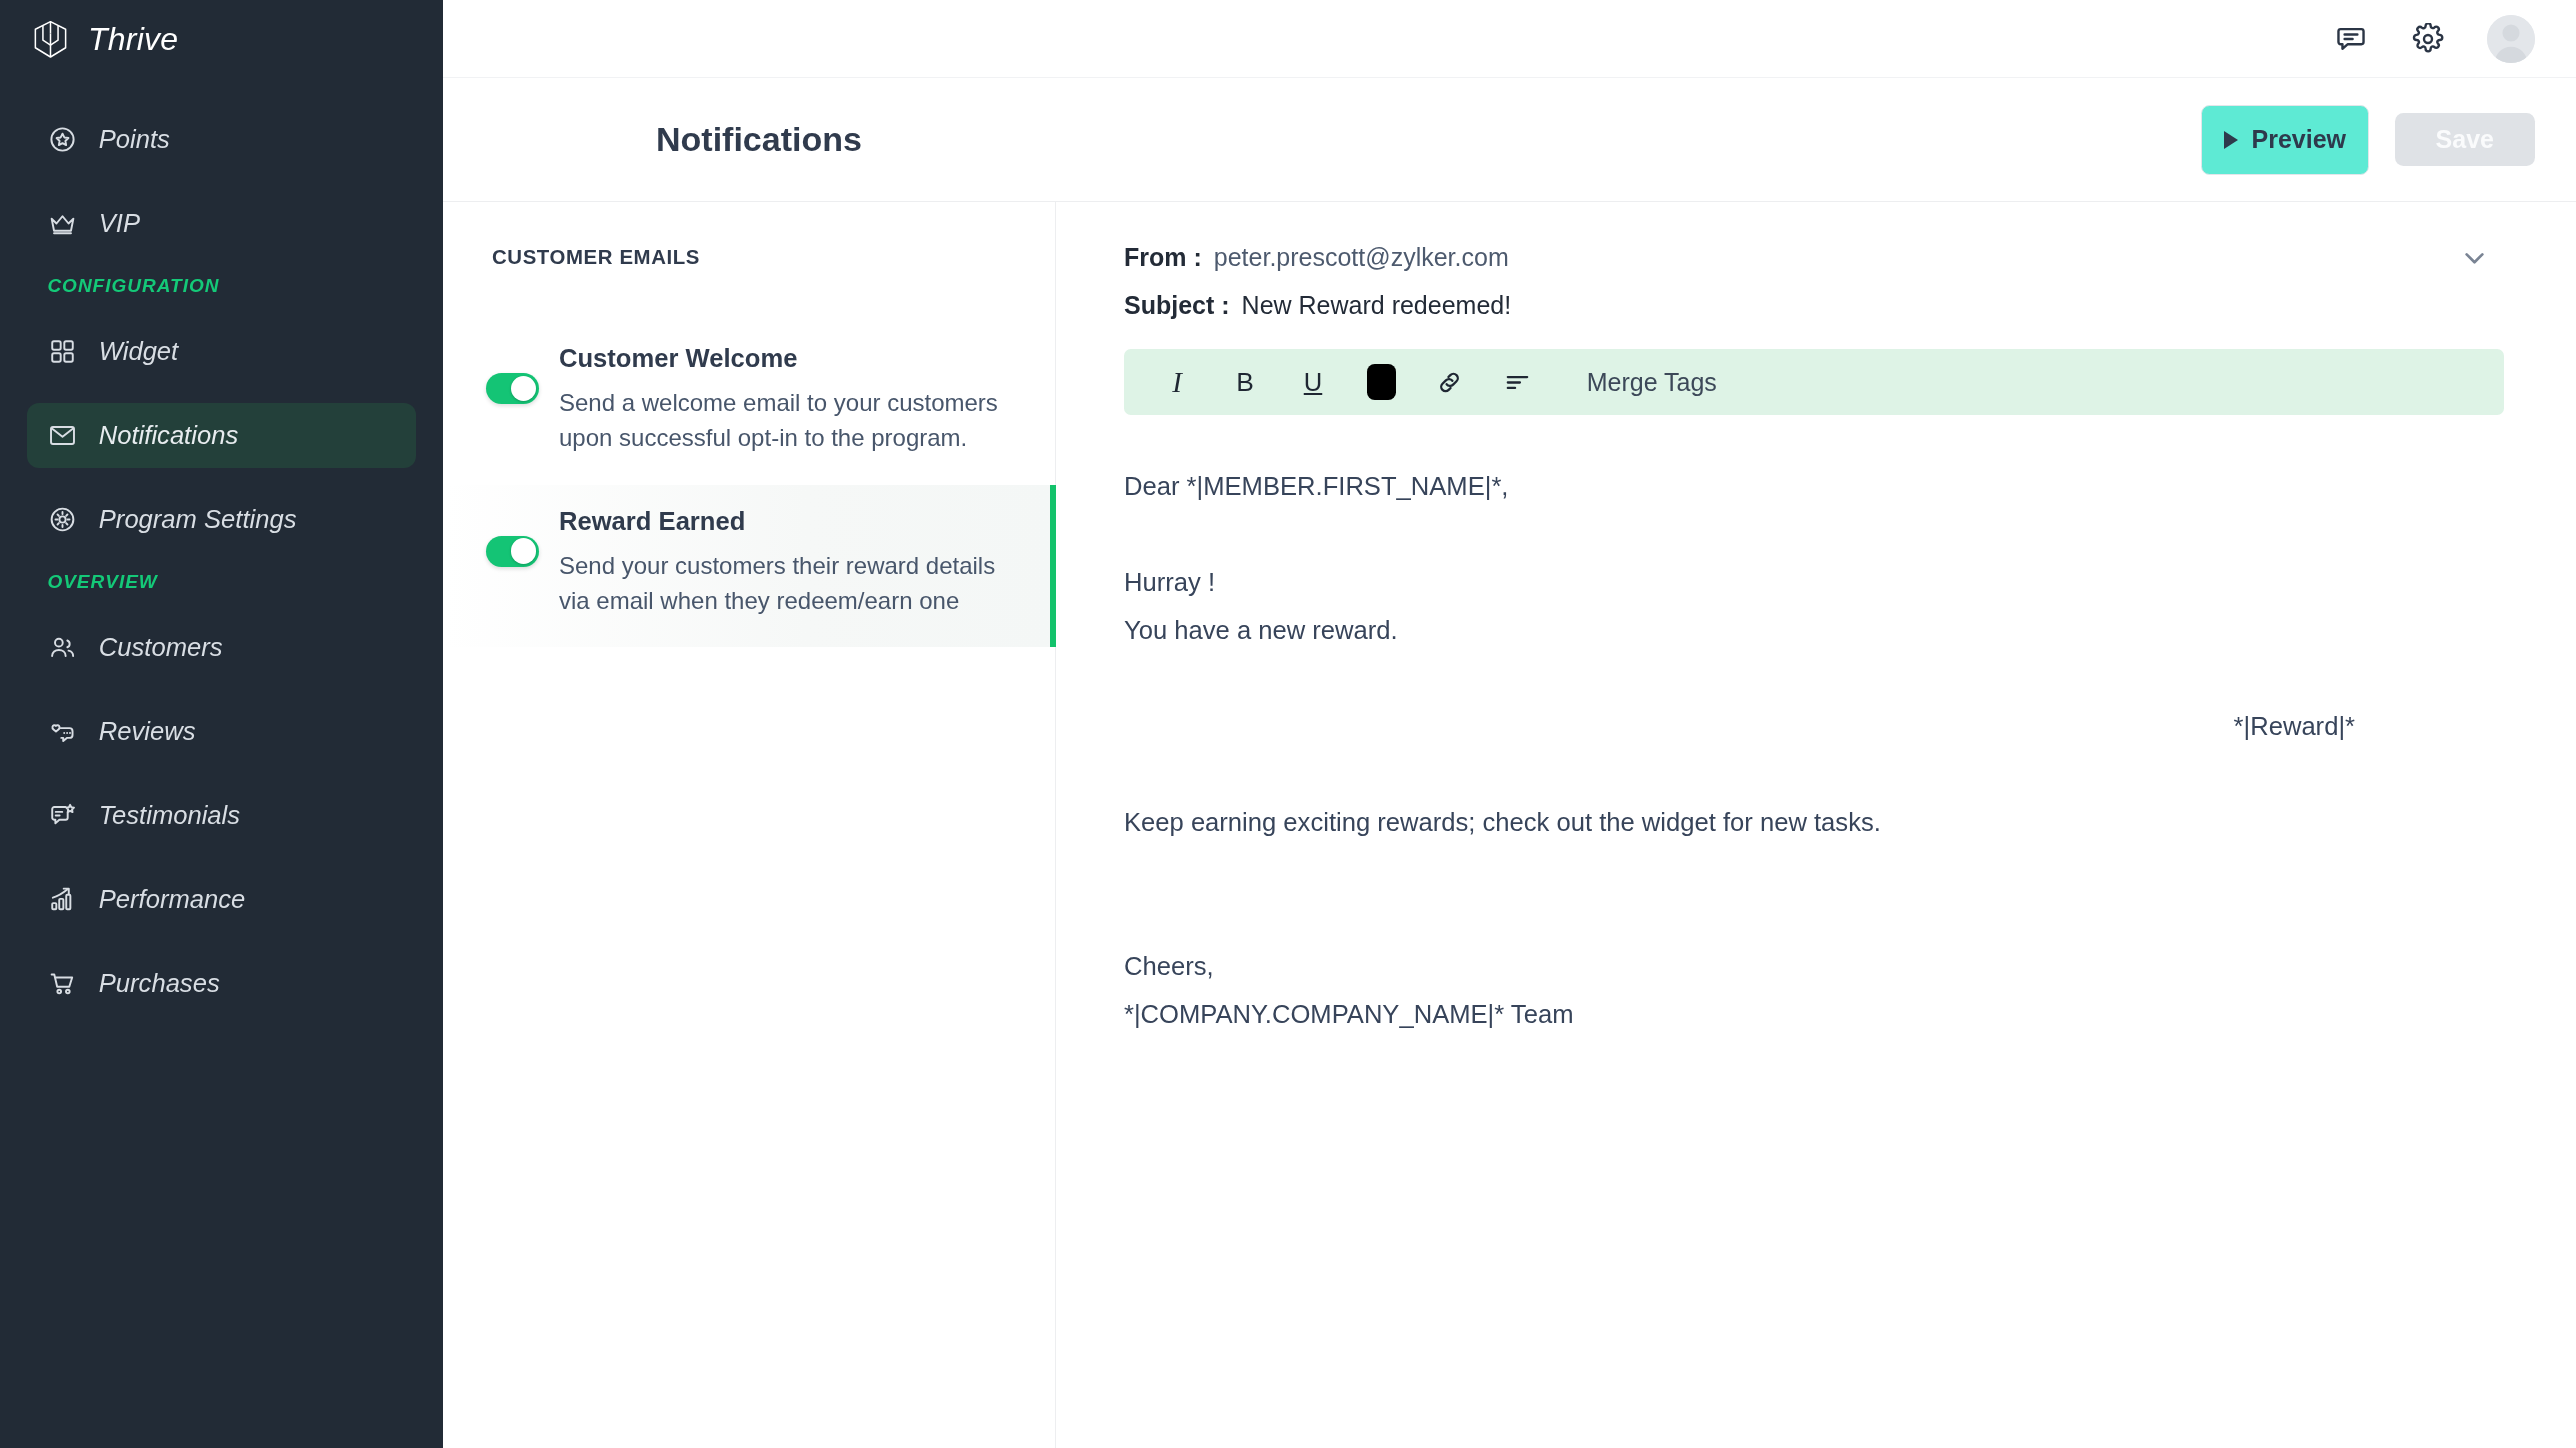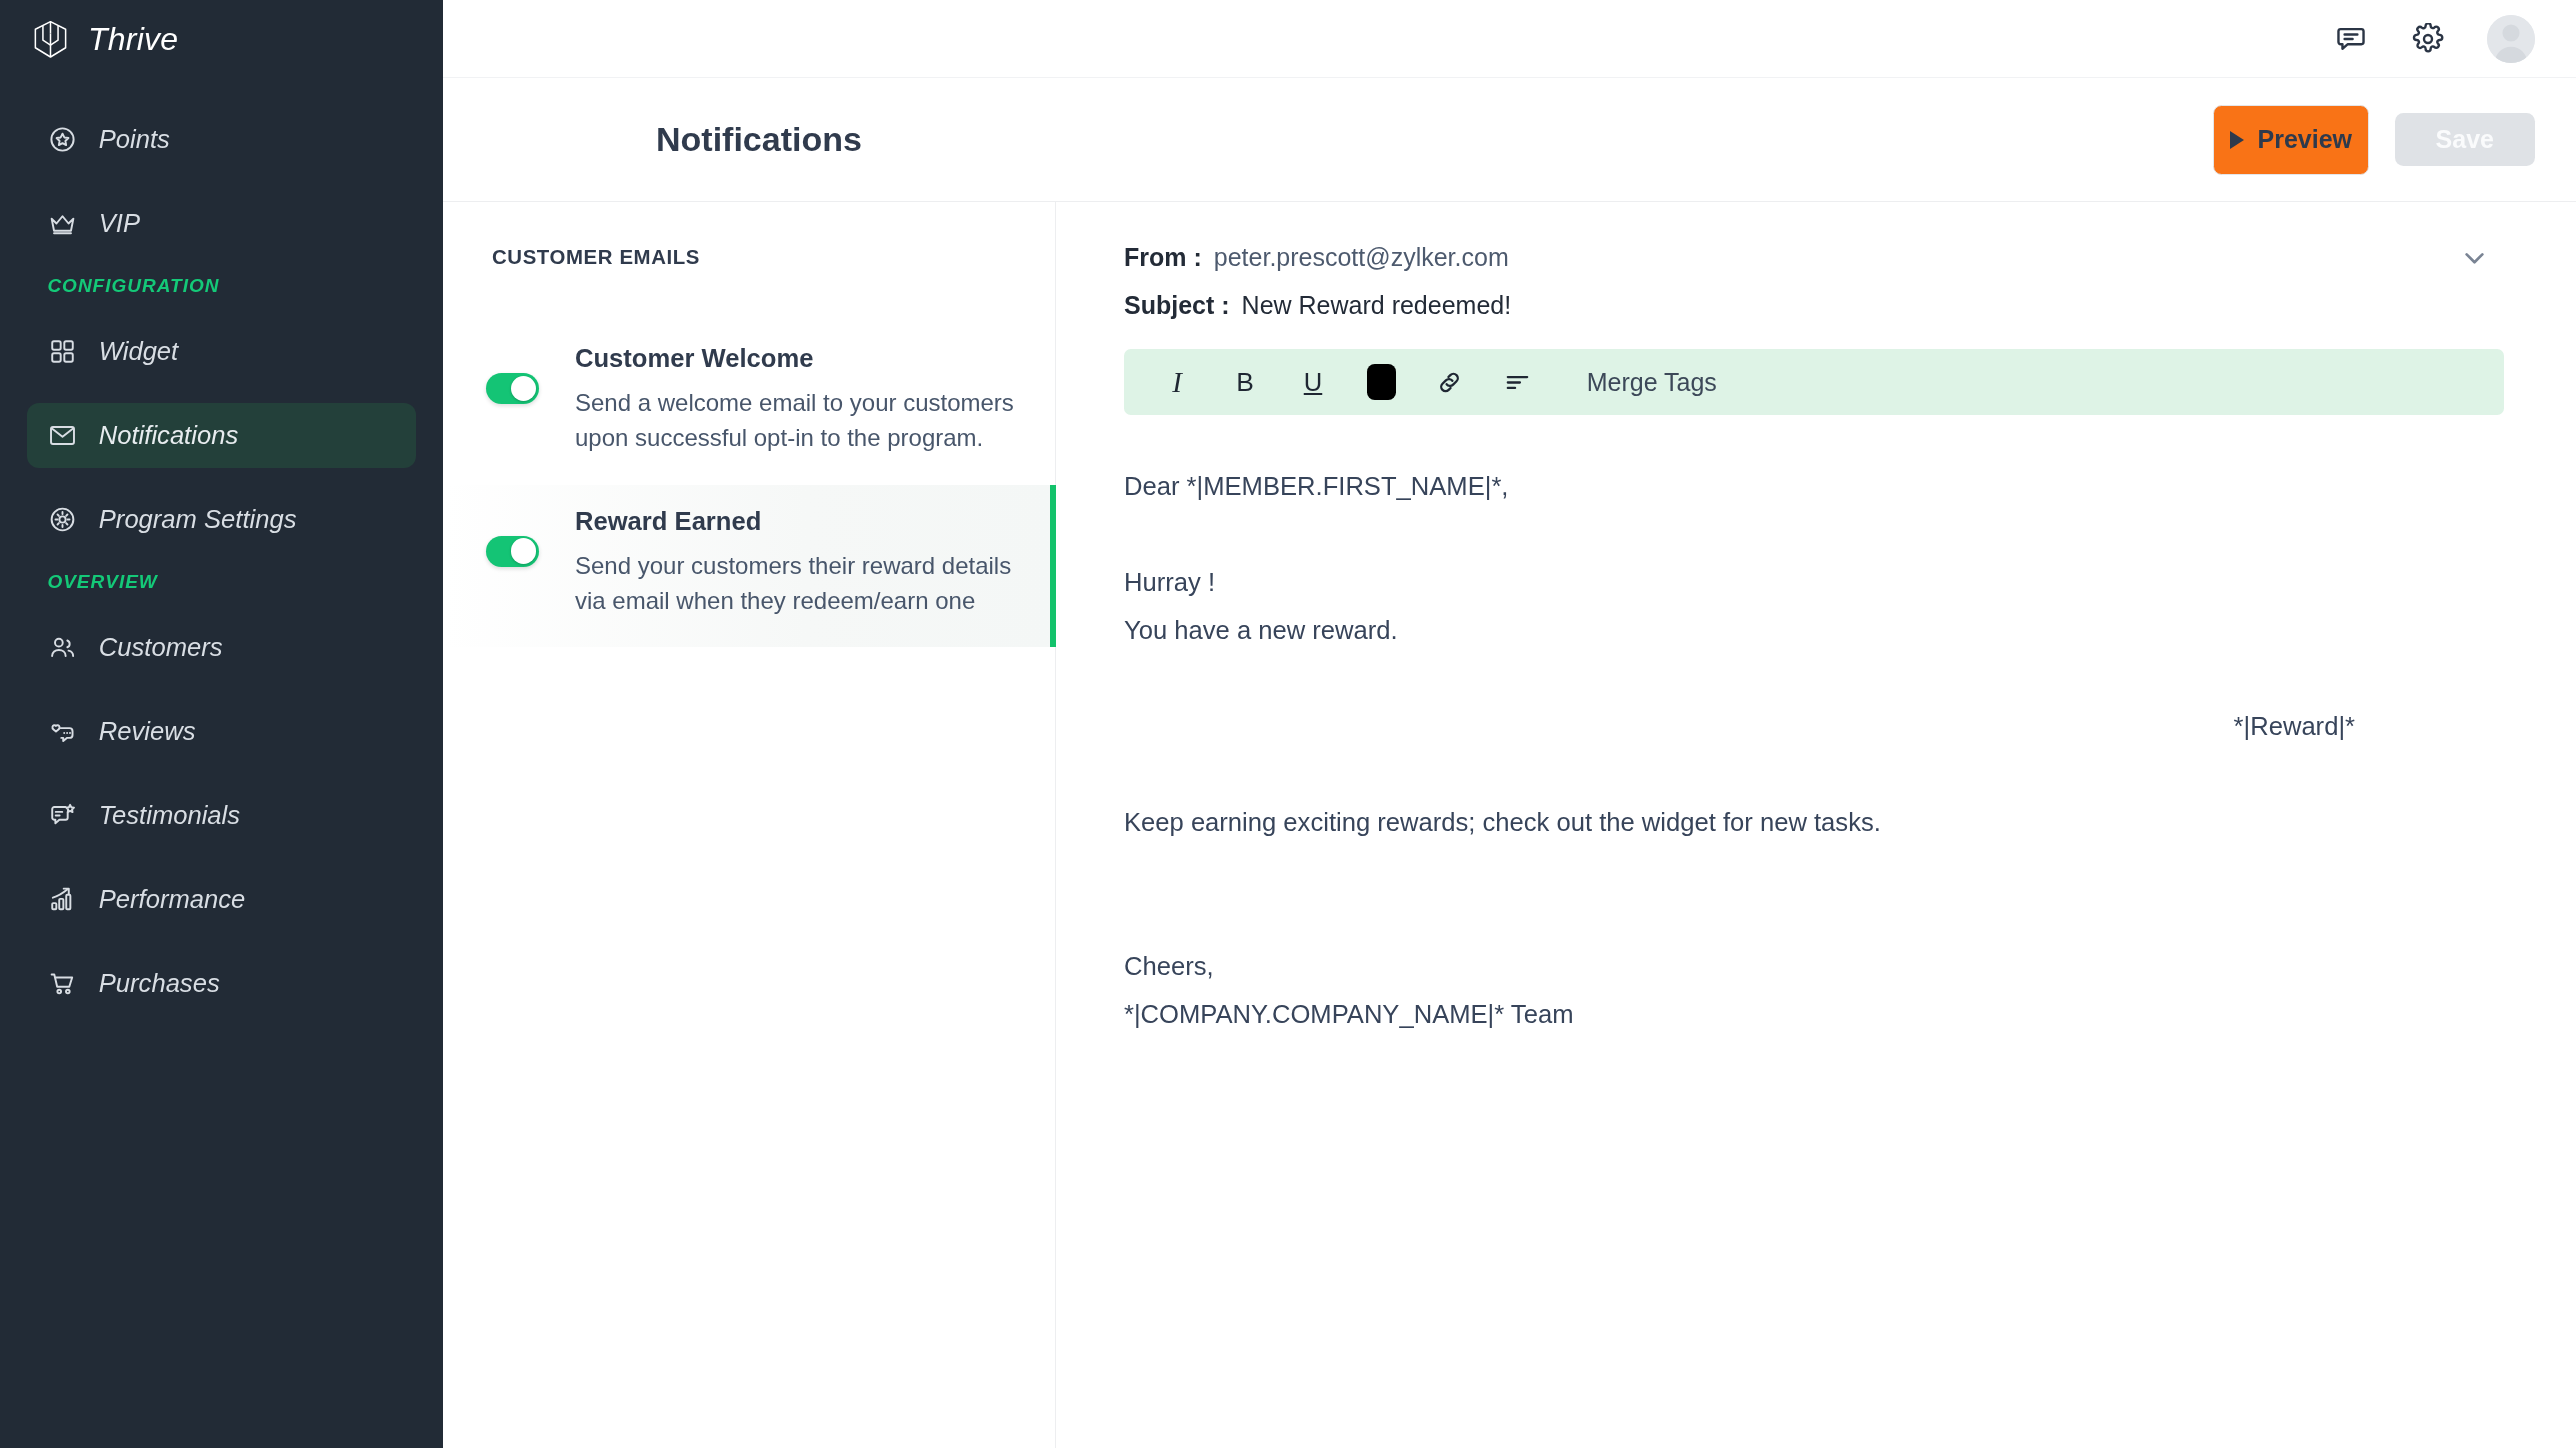--- a/index.html
+++ b/index.html
@@ -68,38 +68,38 @@
     position: relative;
   }
   .header-title-wrap { width: 613px; flex: 0 0 613px; display:flex; align-items:center; height:100%; padding-left: 213px; }
   .page-title { font-size: 34px; font-weight: bold; color: #303B4D; }
   .header-actions { flex: 1 1 auto; display: flex; align-items: center; justify-content: flex-end; gap: 25.6px; padding-right: 41px; }
   .btn {
     font-size: 25px; border-radius: 8.5px; cursor: pointer;
     display: inline-flex; align-items: center; justify-content: center; gap: 13.6px;
     font-family: "Liberation Sans", sans-serif;
   }
-  .btn-preview { background: #f97316; border: 0.9px solid #E3E6EA; color: #2E3A4C; font-weight: bold; padding: 0 16px; height: 70px; }
+  .btn-preview { background: #5eead4; border: 0.9px solid #E3E6EA; color: #2E3A4C; font-weight: bold; padding: 0 22px; height: 70px; }
   .btn-preview .play { width: 0; height: 0; border-left: 14.5px solid #2E3A4C; border-top: 9.4px solid transparent; border-bottom: 9.4px solid transparent; }
   .btn-save { background: #DFE2E6; border: none; color: #FAFBFC; font-weight: bold; padding: 0 41px; height: 53px; }
 
   .body-area { flex: 1 1 auto; display: flex; min-height: 0; }
 
   
   .list-col {
     width: 613px; flex: 0 0 613px;
     border-right: 0.9px solid #EDEEF0;
     background: #ffffff; padding-top: 44px;
   }
   .list-head {
     font-size: 20.4px; font-weight: bold; letter-spacing: 0.6px;
     color: #303B4D; padding-left: 49px; margin-bottom: 53px;
   }
   .email-item {
-    display: flex; align-items: flex-start; gap: 36px;
+    display: flex; align-items: flex-start; gap: 20px;
     padding: 22px 34px 29px 43px; cursor: pointer; position: relative;
   }
   .email-item.selected {
     background: linear-gradient(to right, #ffffff 0%, #F6F8F7 60%, #F4F7F6 100%);
     border-right: 6px solid #13C26B;
     margin-right: -0.9px;
   }
   .switch {
     width: 53px; height: 31px; border-radius: 16px; background: #14C475;
     position: relative; flex: 0 0 53px; margin-top: 29px;

